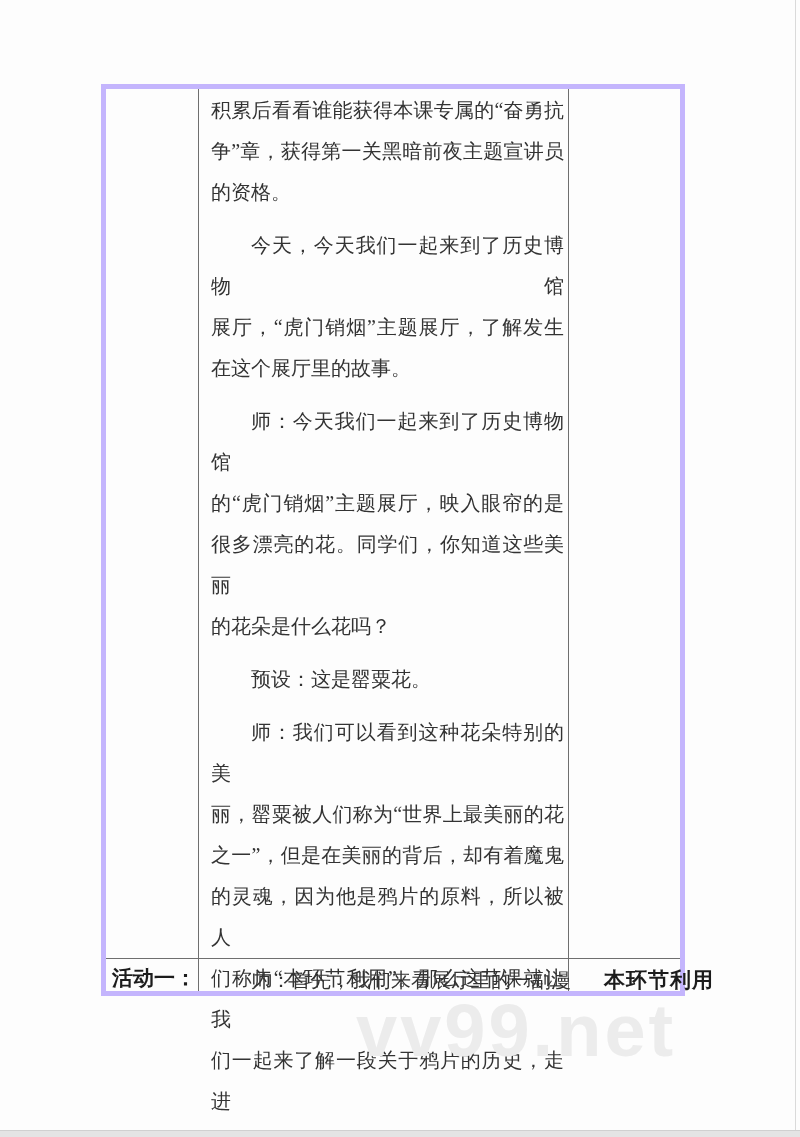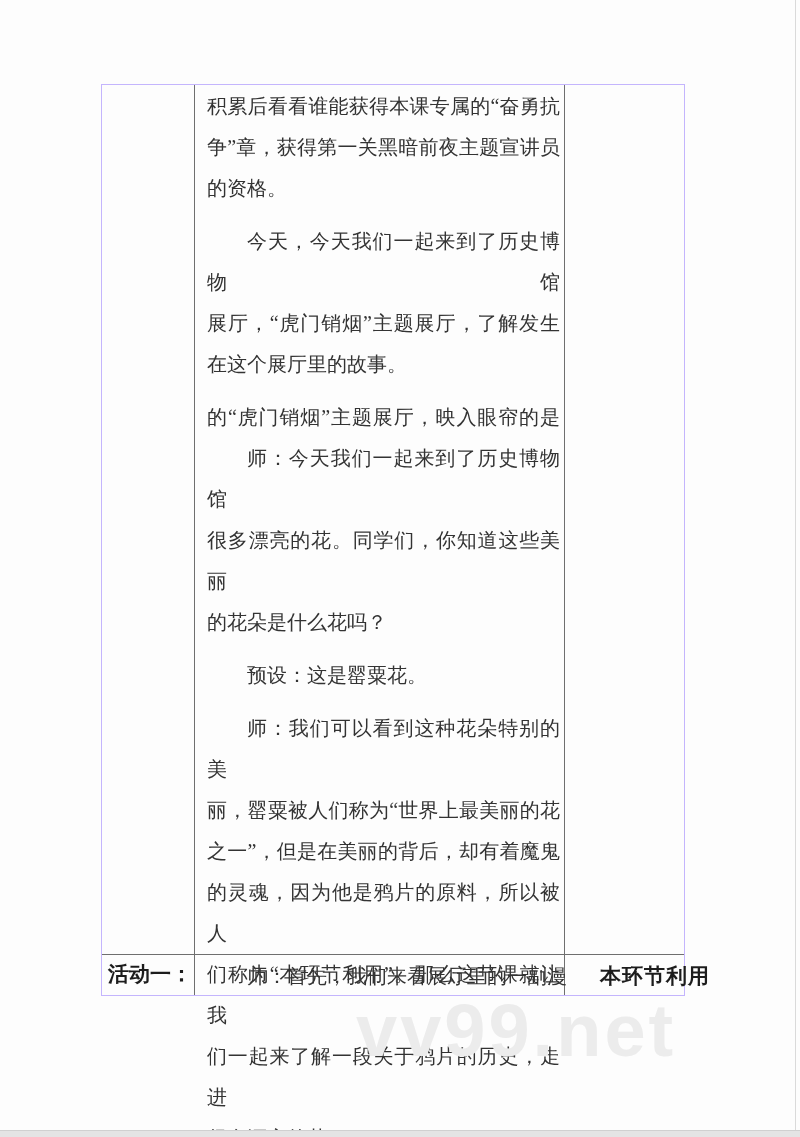--- a/index.html
+++ b/index.html
@@ -14,21 +14,21 @@
     background: #fdfdfd;
     overflow: hidden;
     font-family: "Liberation Serif", "DejaVu Serif", serif;
   }
   .lesson-table {
     position: absolute;
     left: 101px;
     top: 84px;
     width: 584px;
     height: 912px;
-    border: 1px solid #c4b5fd;
+    border: 5px solid #c4b5fd;
     box-sizing: border-box;
     background: transparent;
   }
   .v-line {
     position: absolute;
     top: 0;
     bottom: 0;
     width: 1px;
     background: #6f6f6f;
   }
@@ -152,22 +152,22 @@
           <div class="line fill">积累后看看谁能获得本课专属的“奋勇抗</div>
           <div class="line fill">争”章，获得第一关黑暗前夜主题宣讲员</div>
           <div class="line last">的资格。</div>
         </div>
         <div class="para">
           <div class="line fill first">今天，今天我们一起来到了历史博物馆</div>
           <div class="line fill">展厅，“虎门销烟”主题展厅，了解发生</div>
           <div class="line last">在这个展厅里的故事。</div>
         </div>
         <div class="para">
+          <div class="line fill first">师：今天我们一起来到了历史博物馆</div>
           <div class="line fill">的“虎门销烟”主题展厅，映入眼帘的是</div>
-          <div class="line fill first">师：今天我们一起来到了历史博物馆</div>
           <div class="line fill">很多漂亮的花。同学们，你知道这些美丽</div>
           <div class="line last">的花朵是什么花吗？</div>
         </div>
         <div class="para">
           <div class="line last first">预设：这是罂粟花。</div>
         </div>
         <div class="para">
           <div class="line fill first">师：我们可以看到这种花朵特别的美</div>
           <div class="line fill">丽，罂粟被人们称为“世界上最美丽的花</div>
           <div class="line fill">之一”，但是在美丽的背后，却有着魔鬼</div>

